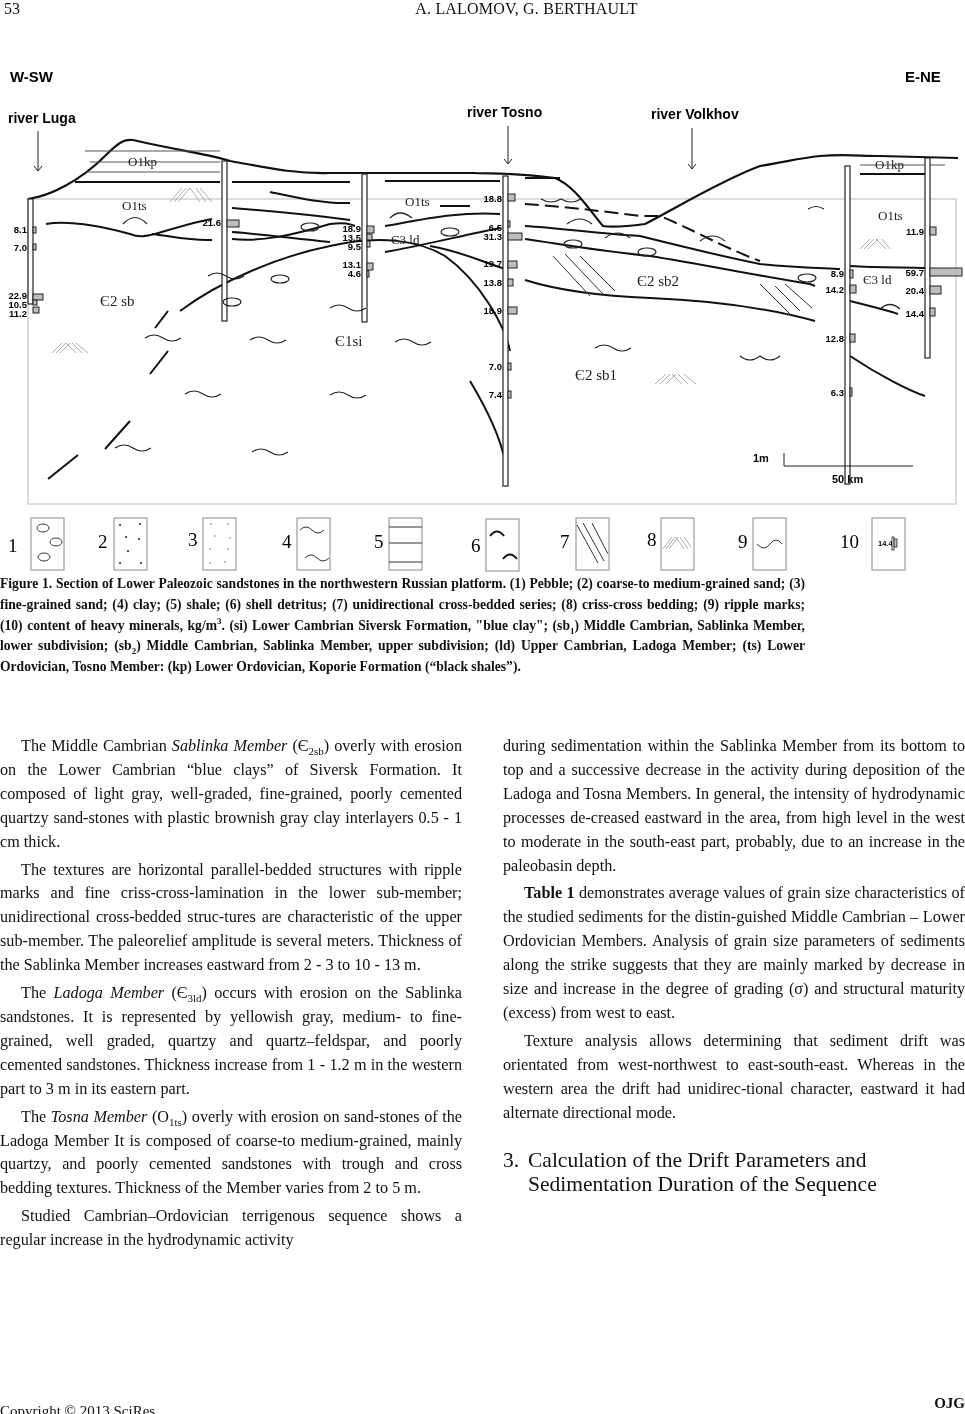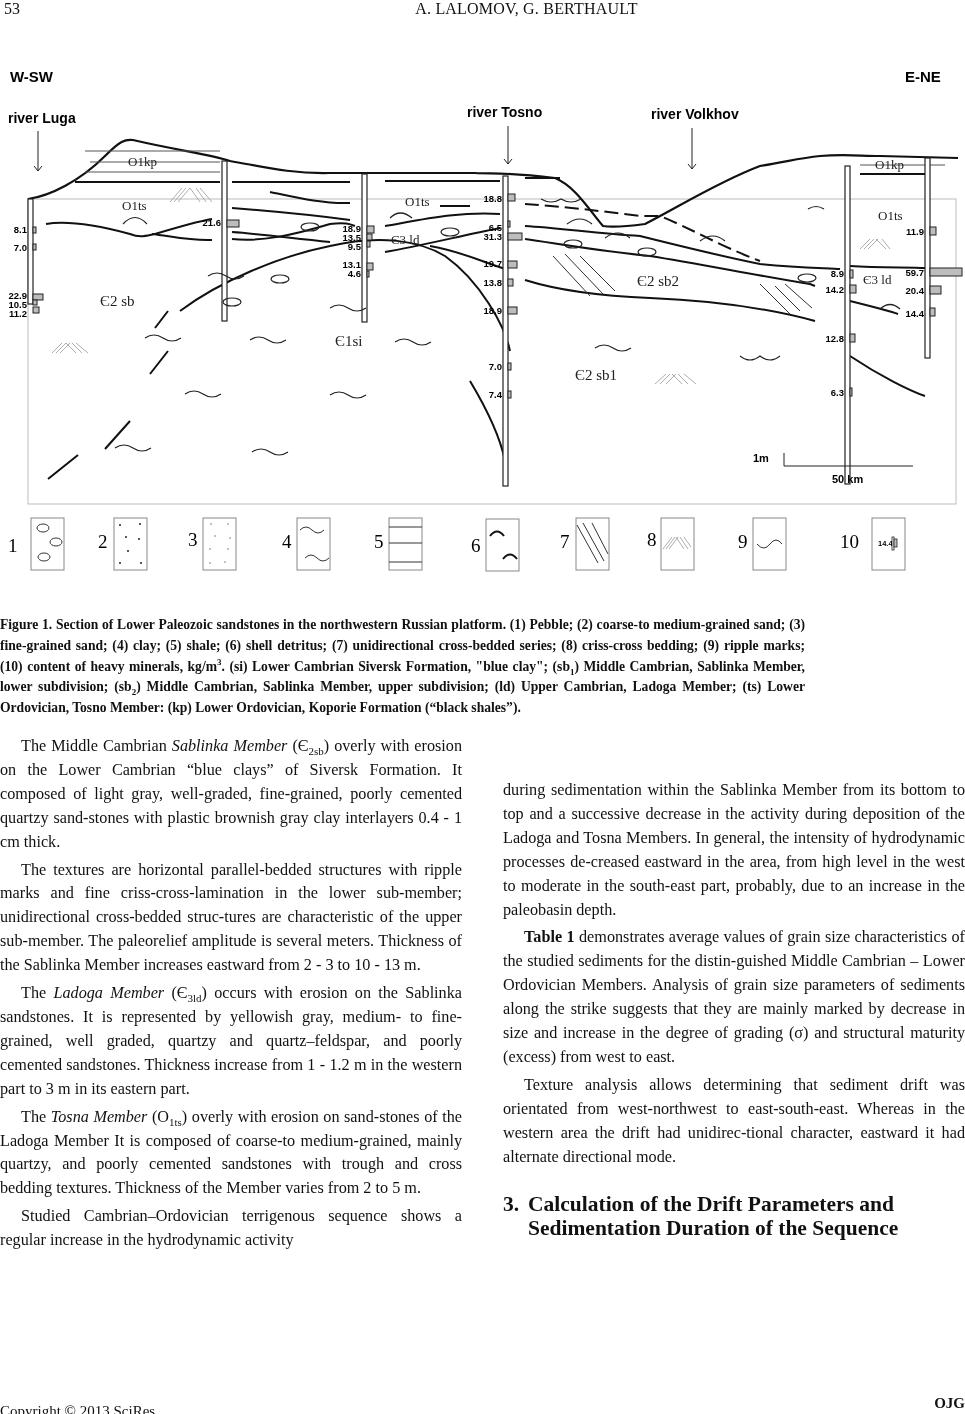--- a/index.html
+++ b/index.html
@@ -1,32 +1,32 @@
 <!DOCTYPE html>
 <html><head>
 <meta charset="utf-8">
 <style>
   html, body { margin: 0; padding: 0; background: #fff; }
   body { width: 965px; height: 1414px; position: relative; overflow: hidden; font-family: "Liberation Serif", serif; color: #111; }
   .page-number { position: absolute; left: 4px; top: 0px; font-size: 16px; }
   .running-head { position: absolute; left: 0; width: 965px; top: 0px; text-align: center; font-size: 16px; letter-spacing: 0.2px; margin-left: 44px; }
   #figure { position: absolute; left: 0; top: 55px; width: 965px; height: 530px; margin-top: 6px; }
   #figure svg { display: block; }
-  .caption { position: absolute; left: 0; top: 615px; width: 805px; font-family: "Liberation Serif", serif; font-weight: bold; font-size: 13.6px; line-height: 20.8px; text-align: justify; text-align-last: left; }
+  .caption { position: absolute; left: 0; top: 574px; width: 805px; font-family: "Liberation Serif", serif; font-weight: bold; font-size: 13.6px; line-height: 20.8px; text-align: justify; text-align-last: left; }
   .caption sub, .caption sup { font-size: 9px; line-height: 0; }
   .col { position: absolute; top: 735px; width: 462px; font-size: 16.2px; line-height: 23.9px; text-align: justify; }
   .col-left { left: 0; }
-  .col-right { left: 503px; margin-top: 44px; }
+  .col-right { left: 503px; }
   .col p { margin: 0; text-indent: 0; }
   .col p.ind { text-indent: 21px; }
   .col p + p { margin-top: 4px; }
   .col sub { font-size: 11px; line-height: 0; }
   .col .it { font-style: italic; }
   .col .bd { font-weight: bold; }
-  .section-heading { font-weight: bold; font-size: 21.5px; line-height: 24px; margin: 22px 0 12px 0 !important; text-align: left; }
+  .section-heading { font-weight: normal; font-size: 21.5px; line-height: 24px; margin: 22px 0 12px 0 !important; text-align: left; }
   .section-heading .num { display: inline-block; width: 25px; }
   .section-heading .line2 { display: block; padding-left: 25px; }
   .footer-left { position: absolute; left: 0; top: 1403px; font-size: 15px; font-family: Liberation Serif, serif; }
   .footer-right { position: absolute; right: 0; top: 1395px; font-size: 15px; font-weight: bold; }
 </style>
 </head>
 <body>
 
 <div class="page-number">53</div>
 <div class="running-head">A. LALOMOV, G. BERTHAULT</div>
@@ -296,21 +296,21 @@
     <text x="878" y="540" font-family="Liberation Sans, sans-serif" font-size="7.5" font-weight="bold">14.4</text>
     <rect x="892" y="531" width="2" height="13" fill="#fff" stroke="#222" stroke-width="0.8"></rect>
     <rect x="894" y="533" width="3" height="8" fill="#bbb" stroke="#222" stroke-width="0.8"></rect>
   </g>
 </svg>
 </div>
 
 <div class="caption"><span>Figure 1. Section of Lower Paleozoic sandstones in the northwestern Russian platform. (1) Pebble; (2) coarse-to medium-grained sand; (3) fine-grained sand; (4) clay; (5) shale; (6) shell detritus; (7) unidirectional cross-bedded series; (8) criss-cross bedding; (9) ripple marks; (10) content of heavy minerals, kg/m</span><sup>3</sup><span>. (si) Lower Cambrian Siversk Formation, "blue clay"; (sb</span><sub>1</sub><span>) Middle Cambrian, Sablinka Member, lower subdivision; (sb</span><sub>2</sub><span>) Middle Cambrian, Sablinka Member, upper subdivision; (ld) Upper Cambrian, Ladoga Member; (ts) Lower Ordovician, Tosno Member: (kp) Lower Ordovician, Koporie Formation (“black shales”).</span></div>
 
 <div class="col col-left">
-  <p class="ind"><span>The Middle Cambrian </span><span class="it">Sablinka Member</span><span> (Є</span><sub>2sb</sub><span>) overly with erosion on the Lower Cambrian “blue clays” of Siversk Formation. It composed of light gray, well-graded, fine-grained, poorly cemented quartzy sand-stones with plastic brownish gray clay interlayers 0.4 - 1 cm thick.</span></p>
+  <p class="ind"><span>The Middle Cambrian </span><span class="it">Sablinka Member</span><span> (Є</span><sub>2sb</sub><span>) overly with erosion on the Lower Cambrian “blue clays” of Siversk Formation. It composed of light gray, well-graded, fine-grained, poorly cemented quartzy sand-stones with plastic brownish gray clay interlayers 0.5 - 1 cm thick.</span></p>
   <p class="ind">The textures are horizontal parallel-bedded structures with ripple marks and fine criss-cross-lamination in the lower sub-member; unidirectional cross-bedded struc-tures are characteristic of the upper sub-member. The paleorelief amplitude is several meters. Thickness of the Sablinka Member increases eastward from 2 - 3 to 10 - 13 m.</p>
   <p class="ind"><span>The </span><span class="it">Ladoga Member</span><span> (Є</span><sub>3ld</sub><span>) occurs with erosion on the Sablinka sandstones. It is represented by yellowish gray, medium- to fine-grained, well graded, quartzy and quartz–feldspar, and poorly cemented sandstones. Thickness increase from 1 - 1.2 m in the western part to 3 m in its eastern part.</span></p>
   <p class="ind"><span>The </span><span class="it">Tosna Member</span><span> (O</span><sub>1ts</sub><span>) overly with erosion on sand-stones of the Ladoga Member It is composed of coarse-to medium-grained, mainly quartzy, and poorly cemented sandstones with trough and cross bedding textures. Thickness of the Member varies from 2 to 5 m.</span></p>
   <p class="ind">Studied Cambrian–Ordovician terrigenous sequence shows a regular increase in the hydrodynamic activity</p>
 </div>
 
 <div class="col col-right">
   <p>during sedimentation within the Sablinka Member from its bottom to top and a successive decrease in the activity during deposition of the Ladoga and Tosna Members. In general, the intensity of hydrodynamic processes de-creased eastward in the area, from high level in the west to moderate in the south-east part, probably, due to an increase in the paleobasin depth.</p>
   <p class="ind"><span class="bd">Table 1</span><span> demonstrates average values of grain size characteristics of the studied sediments for the distin-guished Middle Cambrian – Lower Ordovician Members. Analysis of grain size parameters of sediments along the strike suggests that they are mainly marked by decrease in size and increase in the degree of grading (σ) and structural maturity (excess) from west to east.</span></p>
   <p class="ind">Texture analysis allows determining that sediment drift was orientated from west-northwest to east-south-east. Whereas in the western area the drift had unidirec-tional character, eastward it had alternate directional mode.</p>

